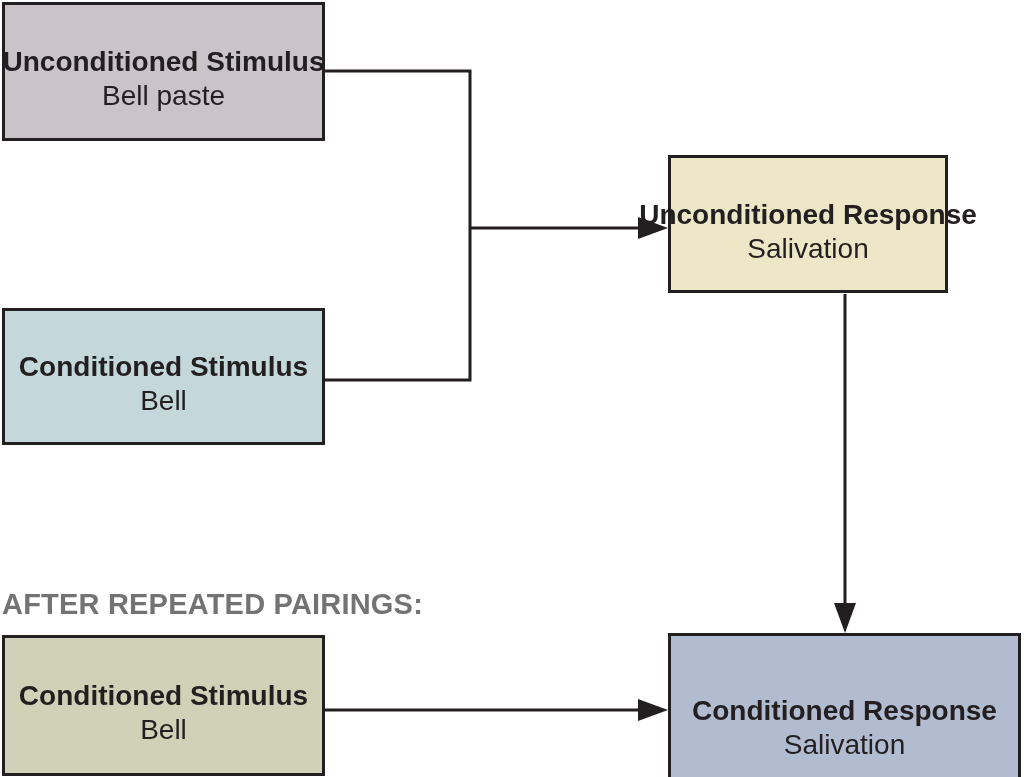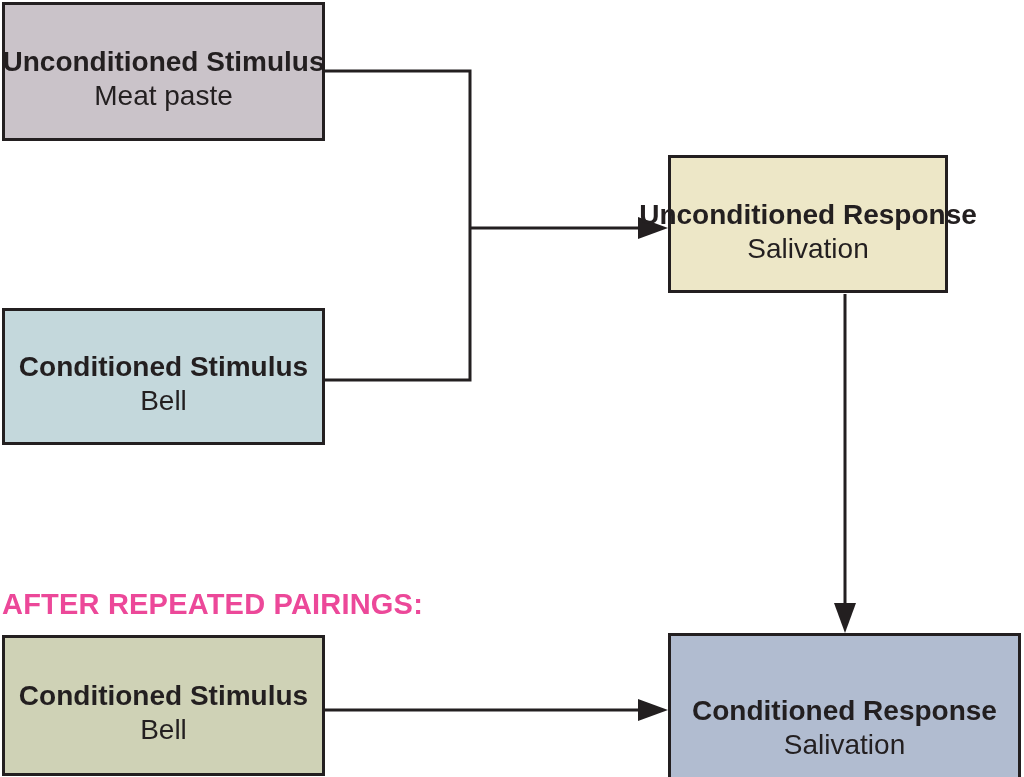--- a/index.html
+++ b/index.html
@@ -46,21 +46,21 @@
   #box-ur  { left: 668px; top: 155px; width: 280px; height: 138px; }
   #box-cs2 { left: 2px;   top: 635px; width: 323px; height: 141px; }
   #box-cr  { left: 668px; top: 633px; width: 353px; height: 174px; }
 
   #heading {
     position: absolute;
     left: 2px;
     top: 588px;
     font-size: 29px;
     font-weight: bold;
-    color: #ec4899;
+    color: #737373;
     letter-spacing: 0.2px;
     white-space: nowrap;
     z-index: 2;
   }
   #connector-svg {
     position: absolute;
     left: 0;
     top: 0;
     width: 1024px;
     height: 777px;
@@ -86,21 +86,21 @@
     <line class="wire" x1="470" y1="228" x2="642" y2="228"></line>
     <polygon class="head" points="668,228 638,217 638,239"></polygon>
     <line class="wire" x1="845" y1="294" x2="845" y2="607"></line>
     <polygon class="head" points="845,633 834,603 856,603"></polygon>
     <line class="wire" x1="325" y1="710" x2="642" y2="710"></line>
     <polygon class="head" points="668,710 638,699 638,721"></polygon>
   </svg>
 
   <div class="box" id="box-us" style="background-color: rgb(202, 195, 201);">
     <div class="box-title">Unconditioned Stimulus</div>
-    <div class="box-subtitle">Meat paste</div>
+    <div class="box-subtitle">Bell paste</div>
   </div>
 
   <div class="box" id="box-cs1" style="background-color: rgb(196, 216, 220);">
     <div class="box-title">Conditioned Stimulus</div>
     <div class="box-subtitle">Bell</div>
   </div>
 
   <div class="box" id="box-ur" style="background-color: rgb(237, 231, 199);">
     <div class="box-title">Unconditioned Response</div>
     <div class="box-subtitle">Salivation</div>

